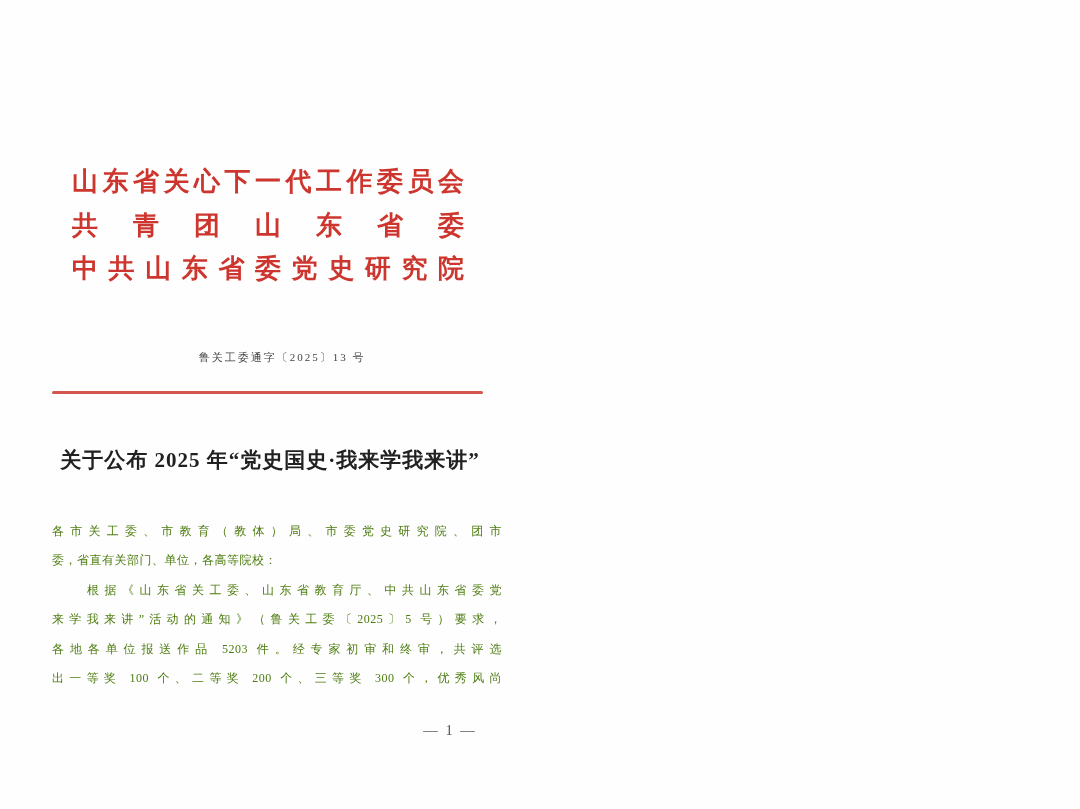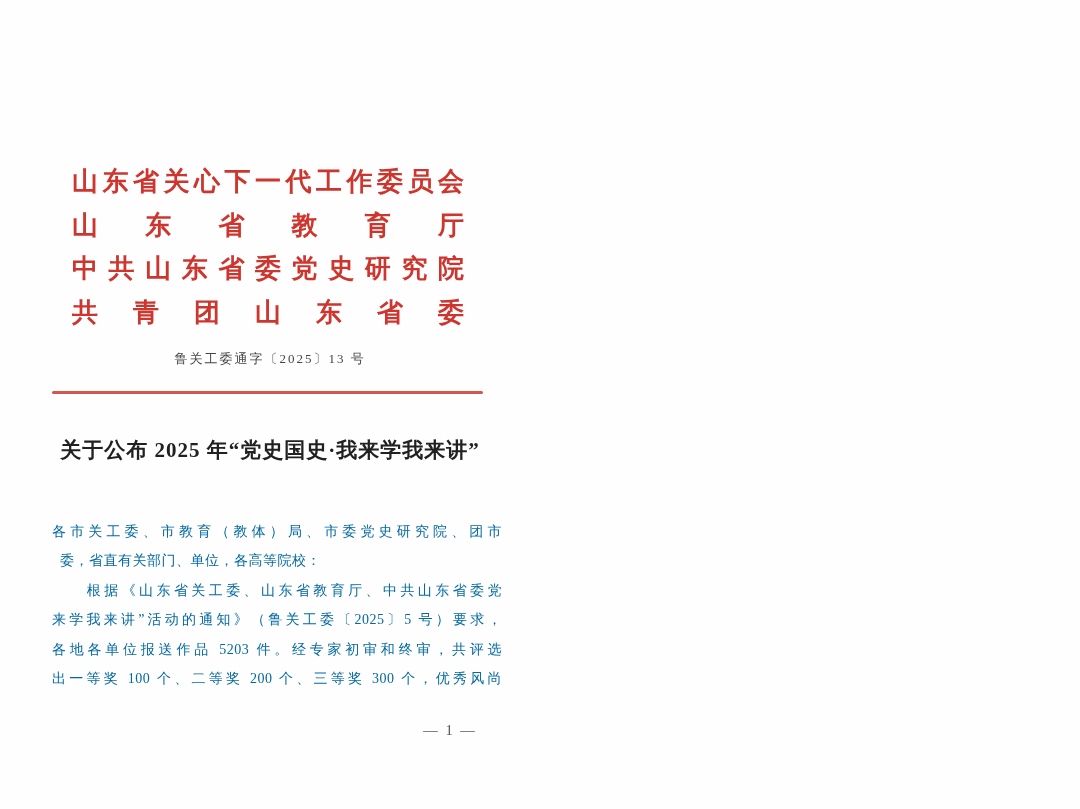--- a/index.html
+++ b/index.html
@@ -10,51 +10,50 @@
   }
   .canvas{position:absolute;inset:0;width:1080px;height:809px;background:#fefefe;}
   .page{position:absolute;top:0;height:809px;}
   #page-1{left:0;width:540px;}
   #page-2{left:540px;width:540px;}
 
   
   .red-header{position:absolute;left:72px;top:160px;width:392px;
     color:#cd362e;font-weight:bold;font-size:26px;}
   .red-header .hline{line-height:43.5px;text-align:justify;text-align-last:justify;height:43.5px;}
-  .doc-number{position:absolute;left:0;top:350px;width:540px;text-align:center;
-    font-size:13px;color:#444;letter-spacing:2px;}
+  .doc-number{position:absolute;left:12px;top:350px;width:540px;text-align:center;
+    font-size:11px;color:#444;letter-spacing:2px;}
   .red-rule{position:absolute;left:52px;top:391px;width:431px;height:3px;
     background:#d4564e;border-radius:2px;}
   .notice-title{position:absolute;left:30px;top:430px;width:480px;text-align:center;
     font-weight:bold;font-size:21px;color:#212121;}
-  .notice-title .tline{line-height:40px;height:40px;letter-spacing:1px;}
+  .notice-title .tline{line-height:40px;height:40px;letter-spacing:1px;margin-top:10px;}
 
   
-  .body-block{position:absolute;font-size:14px;color:#0369a1;}
+  .body-block{position:absolute;font-size:12px;color:#4d7c0f;}
   #left-body{left:52px;top:517px;width:450px;}
   .line{line-height:29.4px;height:29.4px;text-align:justify;text-align-last:justify;
     letter-spacing:0.5px;overflow:hidden;}
-  .line.para-end{text-align-last:left;margin-left:8px;}
+  .line.para-end{text-align-last:left;}
 
   
   .page-footer{position:absolute;font-size:14.5px;color:#555;letter-spacing:2px;}
   #footer-1{left:400px;top:722px;width:100px;text-align:center;}
 </style>
 </head>
 <body>
 
 <div class="canvas">
 
   <div class="page" id="page-1">
 
     <div class="red-header">
       <div class="hline">山东省关心下一代工作委员会</div>
-      <div class="hline">山东省教育厅</div>
+      <div class="hline">共青团山东省委</div>
       <div class="hline">中共山东省委党史研究院</div>
-      <div class="hline">共青团山东省委</div>
     </div>
 
     <div class="doc-number">鲁关工委通字〔2025〕13 号</div>
 
     <div class="red-rule"></div>
 
     <div class="notice-title">
       <div class="tline">关于公布 2025 年“党史国史·我来学我来讲”</div>
     </div>
 

